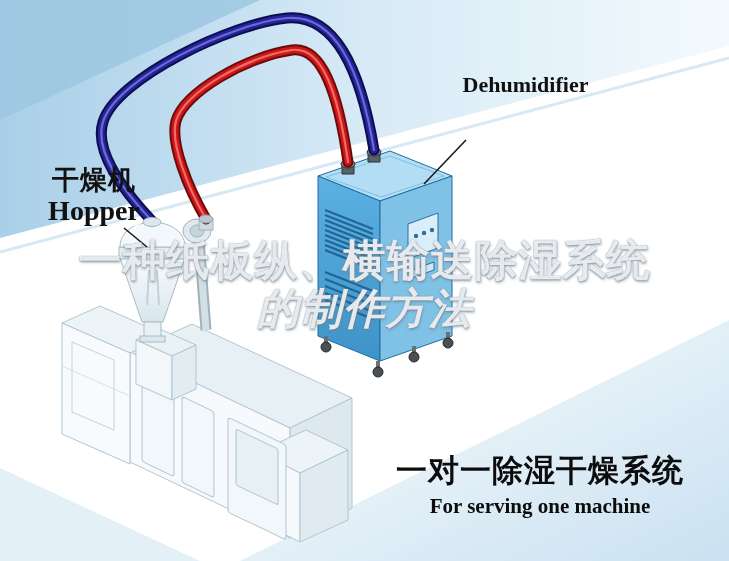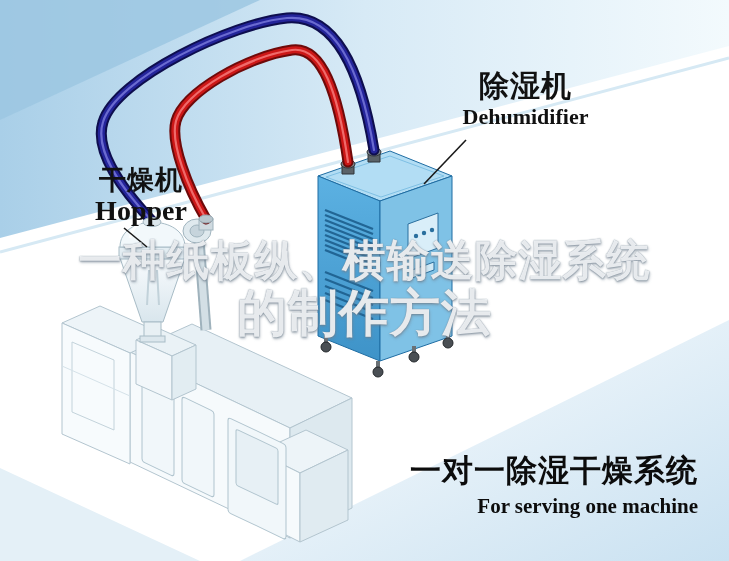--- a/index.html
+++ b/index.html
@@ -8,33 +8,33 @@
     background:#ffffff;font-family:"Liberation Sans",sans-serif;
     margin:0 auto;
   }
   .stage svg{position:absolute;left:0;top:0;z-index:1;}
   .label{position:absolute;z-index:6;text-align:center;color:#111;}
   .label .cn{font-weight:700;letter-spacing:1px;line-height:1.05;}
   .label .en{font-family:"Liberation Serif",serif;font-weight:700;line-height:1.1;}
   .label-dehumidifier{left:438px;top:70px;width:175px;}
   .label-dehumidifier .cn{font-size:30px;}
   .label-dehumidifier .en{font-size:22px;margin-top:3px;}
-  .label-hopper{left:44px;top:166px;width:100px;margin-left:47px;}
+  .label-hopper{left:44px;top:166px;width:100px;}
   .label-hopper .cn{font-size:27px;}
   .label-hopper .en{font-size:28px;margin-top:2px;}
   .watermark{
     position:absolute;left:0;right:0;top:236px;z-index:5;text-align:center;
     font-weight:700;line-height:1.13;letter-spacing:1px;
     color:rgba(252,253,254,0.85);
     text-shadow:0 1px 2px rgba(105,120,135,0.6),0 0 1px rgba(120,135,150,0.95),1px 2px 3px rgba(120,135,150,0.4);
     pointer-events:none;
   }
   .watermark .l1{font-size:43px;text-align:center;}
-  .watermark .l2{font-size:50px;}
-  .caption{position:absolute;left:382px;top:450px;width:316px;z-index:6;text-align:right;color:#0c0c0c;}
+  .watermark .l2{font-size:42px;font-style:italic;}
+  .caption{position:absolute;left:382px;top:450px;width:316px;z-index:6;text-align:center;color:#0c0c0c;}
   .caption .cn{font-size:31px;font-weight:700;letter-spacing:1px;}
   .caption .en{font-family:Liberation Serif, serif;font-weight:700;font-size:21px;margin-top:2px;}
 </style>
 </head>
 <body>
 
 <div class="stage">
 
   <svg width="729" height="561" viewBox="0 0 729 561">
     <defs>
@@ -168,21 +168,20 @@
       <ellipse cx="206" cy="219" rx="7" ry="4" fill="#b9c6cd" stroke="#93a7b1"></ellipse>
     </g>
 
     <g stroke="#1a1a1a" stroke-width="1.6">
       <line x1="466" y1="140" x2="424" y2="184"></line>
       <line x1="124" y1="228" x2="147" y2="247"></line>
     </g>
   </svg>
 
   <div class="label label-dehumidifier">
-    <div class="cn">除湿机</div>
     <div class="en">Dehumidifier</div>
   </div>
 
   <div class="label label-hopper">
     <div class="cn">干燥机</div>
     <div class="en">Hopper</div>
   </div>
 
   <div class="watermark">
     <div class="l1">一种纸板纵、横输送除湿系统</div>

